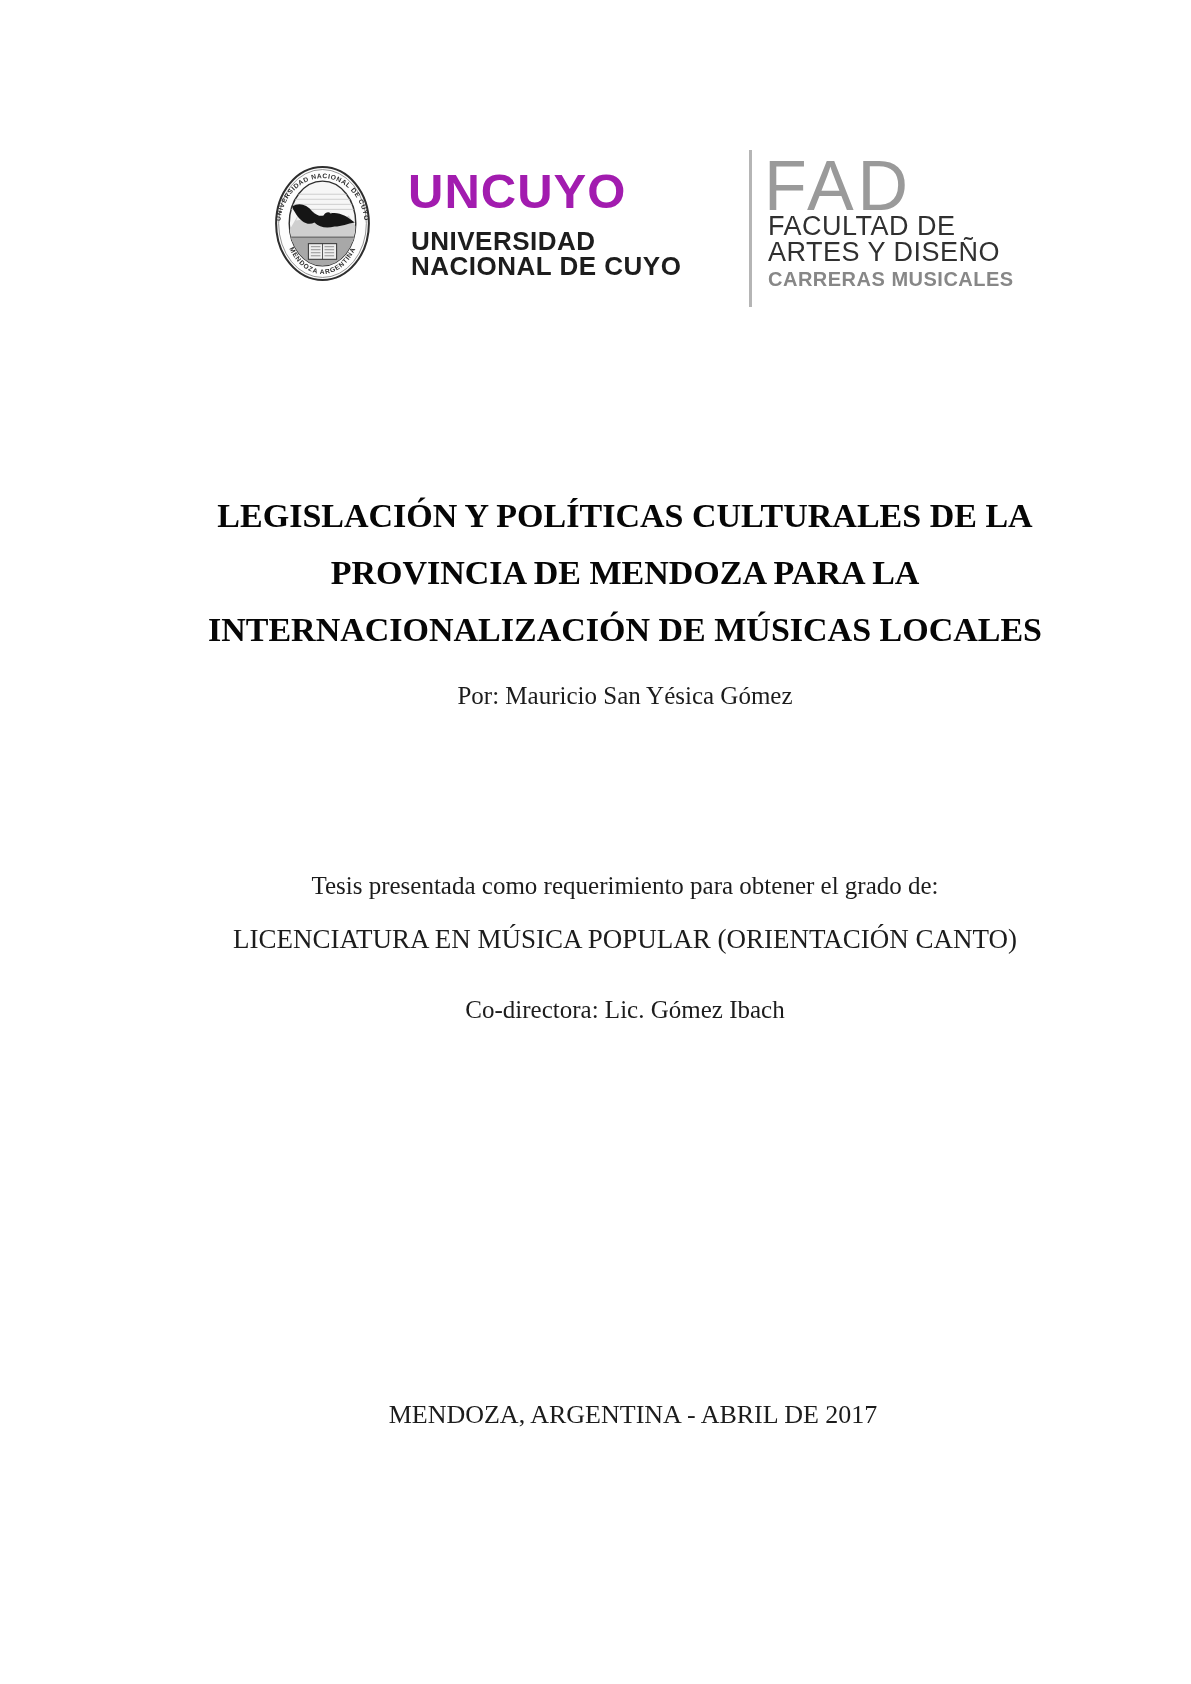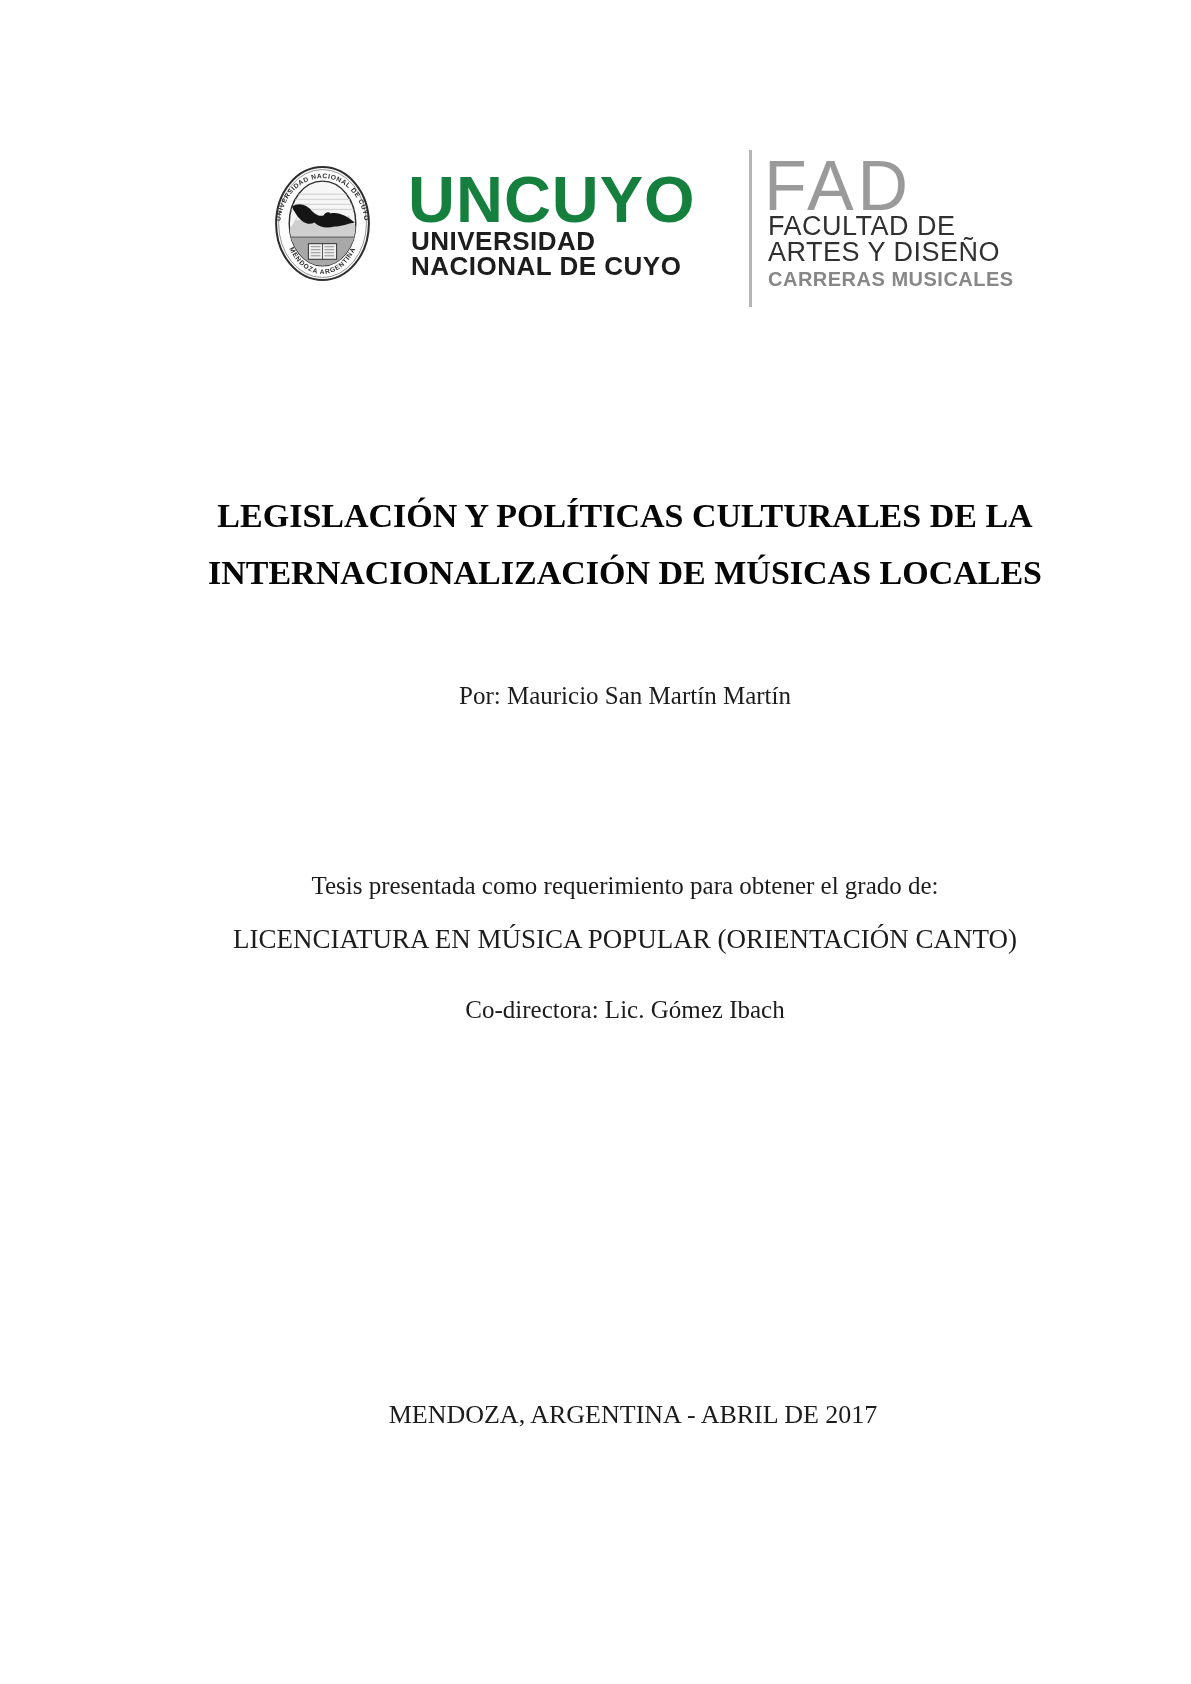--- a/index.html
+++ b/index.html
@@ -10,21 +10,21 @@
     background:#ffffff;
     font-family:"Liberation Serif", serif;
     color:#1c1c1c;
     overflow:hidden;
   }
   
   .seal{position:absolute;left:272px;top:164px;width:101px;height:119px;}
   .uncuyo-acronym{
     position:absolute;left:408px;top:167px;
     font-family:"Liberation Sans",sans-serif;font-weight:700;
-    font-size:65px;line-height:1;letter-spacing:1px;color:#15803d;white-space:nowrap;
+    font-size:49px;line-height:1;letter-spacing:1px;color:#a21caf;white-space:nowrap;
   }
   .uncuyo-line{position:absolute;left:411px;font-family:"Liberation Sans",sans-serif;
     font-weight:700;font-size:26px;line-height:1;letter-spacing:0.5px;color:#1d1d1d;white-space:nowrap;}
   .uncuyo-line.l1{top:228px;}
   .uncuyo-line.l2{top:253px;}
   .logo-divider{position:absolute;left:749px;top:150px;width:3px;height:157px;background:#b5b5b5;}
   .fad-acronym{position:absolute;left:764px;top:151px;
     font-family:"Liberation Sans",sans-serif;font-weight:400;
     font-size:70px;line-height:1;letter-spacing:4px;color:#9a9a9a;white-space:nowrap;text-align:right;}
   .fad-line{position:absolute;left:768px;font-family:"Liberation Sans",sans-serif;
@@ -111,24 +111,25 @@
     <div class="fad-acronym">FAD</div>
     <div class="fad-line l1">FACULTAD DE</div>
     <div class="fad-line l2">ARTES Y DISEÑO</div>
     <div class="fad-sub">CARRERAS MUSICALES</div>
   </header>
 
   <main>
 
     <h1 class="center-col thesis-title" style="margin:0;">
       <span>LEGISLACIÓN Y POLÍTICAS CULTURALES DE LA</span>
+      <span>PROVINCIA DE MENDOZA PARA LA</span>
       <span>INTERNACIONALIZACIÓN DE MÚSICAS LOCALES</span>
     </h1>
 
-    <p class="center-col author-line" style="margin:0;">Por: Mauricio San Martín Martín</p>
+    <p class="center-col author-line" style="margin:0;">Por: Mauricio San Yésica Gómez</p>
 
     <p class="center-col degree-intro" style="margin:0;">Tesis presentada como requerimiento para obtener el grado de:</p>
 
     <p class="center-col degree-name" style="margin:0;">LICENCIATURA EN MÚSICA POPULAR (ORIENTACIÓN CANTO)</p>
 
     <p class="center-col directors" style="margin:0;">
       <span>Co-directora: Lic. Gómez Ibach</span>
     </p>
 
     <p class="center-col place-date" style="margin:8px;">MENDOZA, ARGENTINA - ABRIL DE 2017</p>

